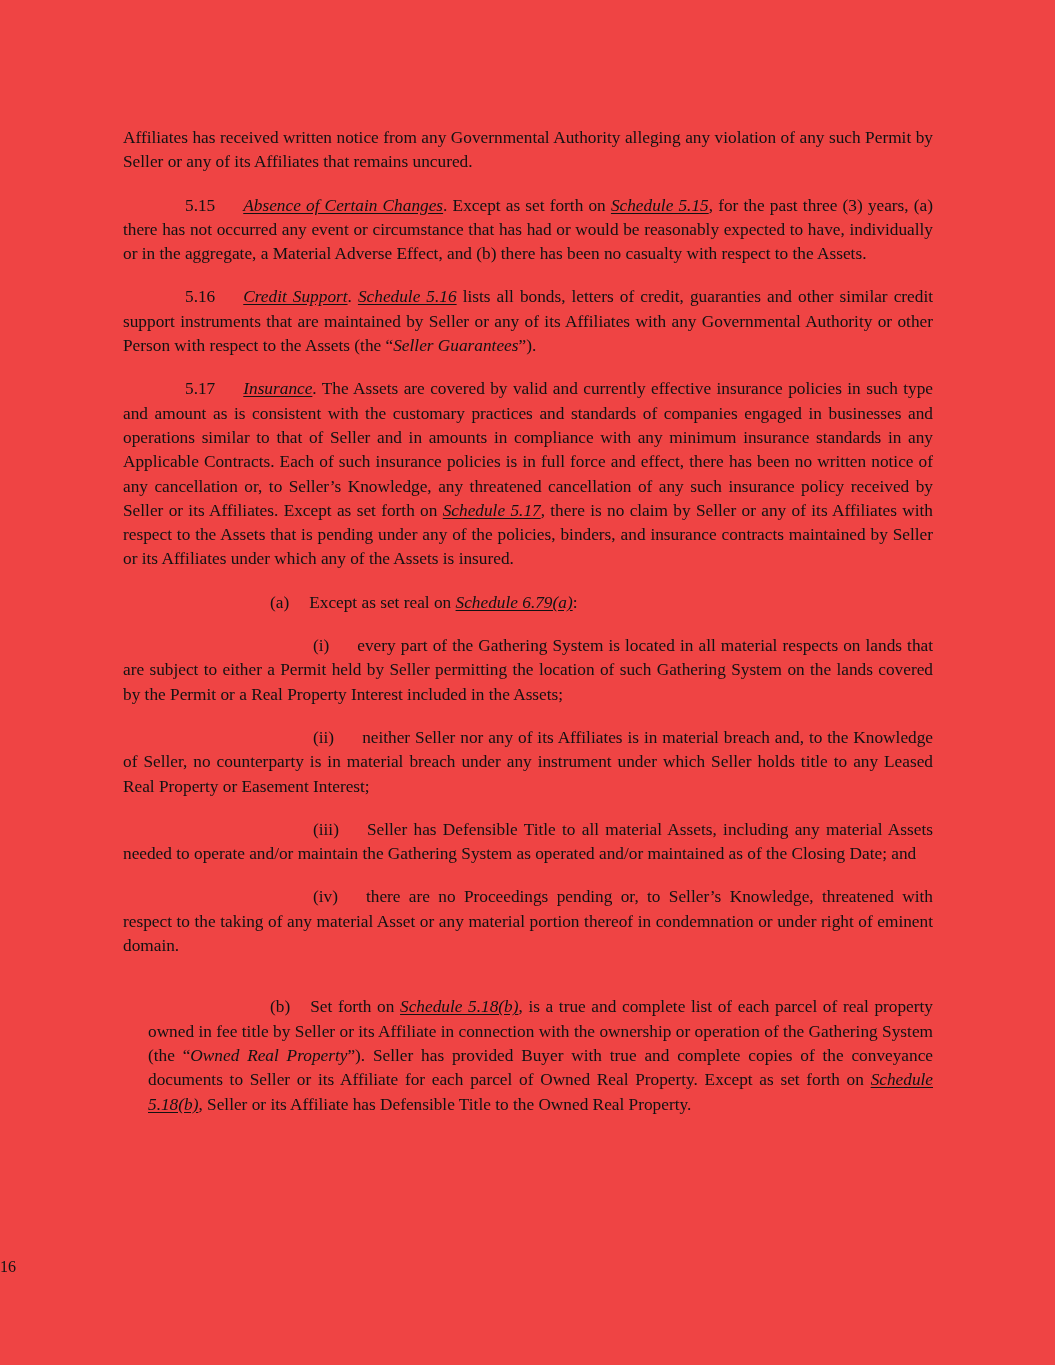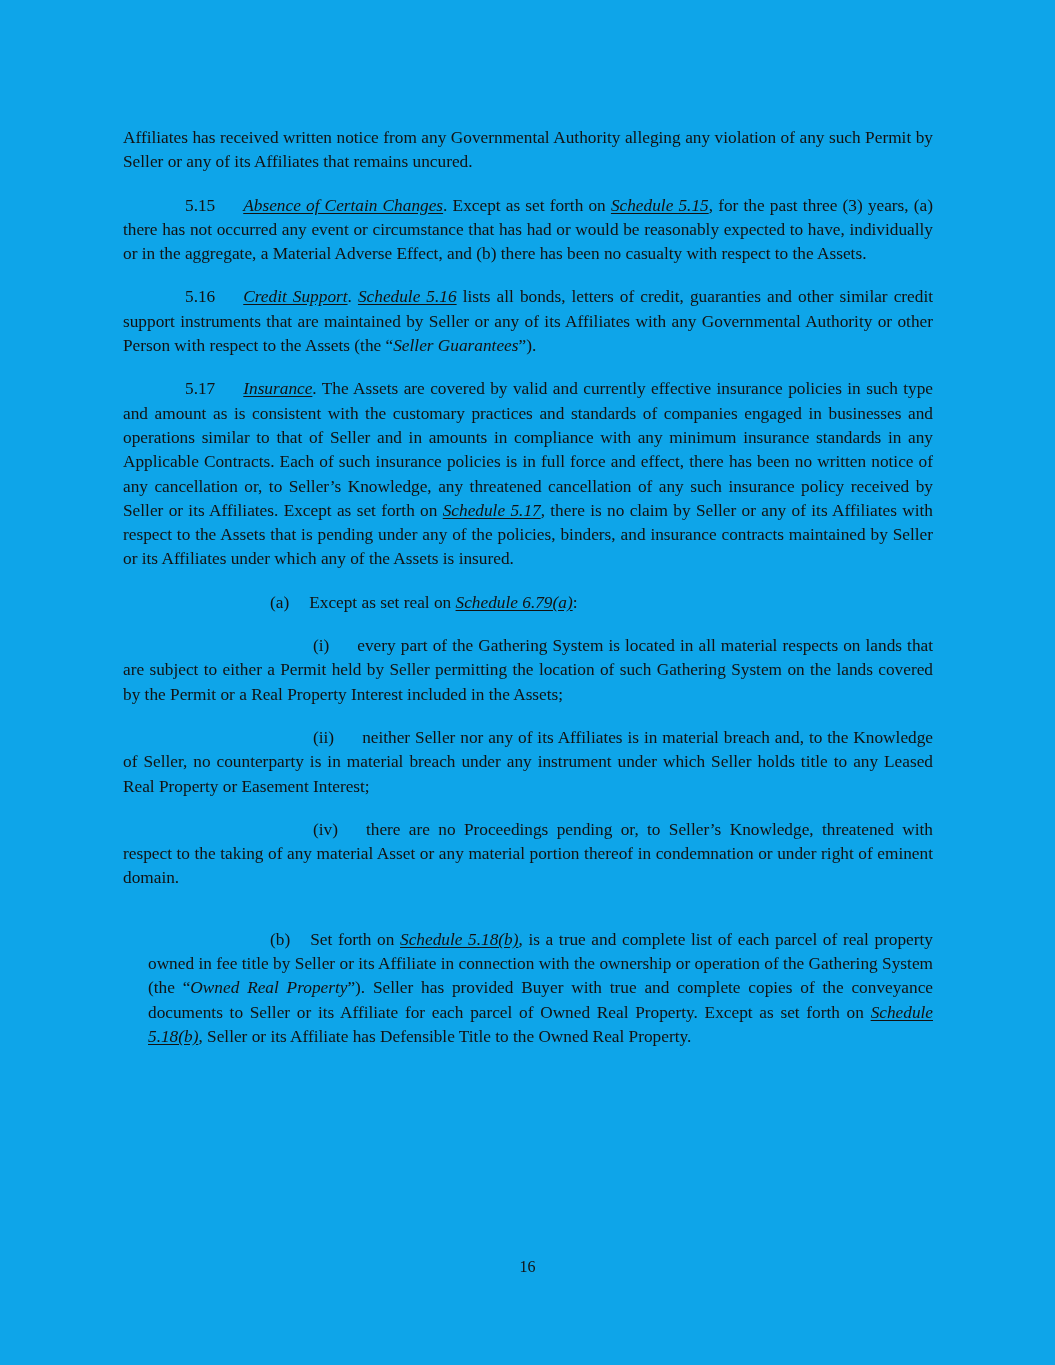--- a/index.html
+++ b/index.html
@@ -4,21 +4,21 @@
 <style>
   html, body {
     margin: 0;
     padding: 0;
     background: #ffffff;
   }
   .page {
     position: relative;
     width: 1055px;
     height: 1365px;
-    background: #0ea5e9;
+    background: #ef4444;
     color: #121212;
     font-family: "Liberation Serif", "DejaVu Serif", serif;
     overflow: hidden;
   }
   .content {
     position: absolute;
     left: 123px;
     top: 126px;
     width: 810px;
   }
@@ -36,35 +36,35 @@
   p.level-b { margin-left: 25px; text-indent: 122px; margin-top: 37px; }
   .u  { text-decoration: underline; text-underline-offset: 2px; font-style: italic; }
   .bi { font-weight: normal; font-style: italic; }
   .tab  { display: inline-block; width: 28px; }
   .tab2 { display: inline-block; width: 20px; }
   .page-number {
     position: absolute;
     left: 0;
     top: 1256px;
     width: 1055px;
-    text-align: center;
     font-size: 16px;
     line-height: 22px;
     color: #121212;
   }
 </style>
 </head>
 <body>
 
 <div class="page">
   <div class="content">
       <p class="body"><span>Affiliates has received written notice from any Governmental Authority alleging any violation of any such Permit by Seller or any of its Affiliates that remains uncured.</span></p>
       <p class="section"><span>5.15</span><span class="tab"></span><span class="u">Absence of Certain Changes</span><span>. Except as set forth on </span><span class="u">Schedule 5.15</span><span>, for the past three (3) years, (a) there has not occurred any event or circumstance that has had or would be reasonably expected to have, individually or in the aggregate, a Material Adverse Effect, and (b) there has been no casualty with respect to the Assets.</span></p>
       <p class="section"><span>5.16</span><span class="tab"></span><span class="u">Credit Support</span><span>. </span><span class="u">Schedule 5.16</span><span> lists all bonds, letters of credit, guaranties and other similar credit support instruments that are maintained by Seller or any of its Affiliates with any Governmental Authority or other Person with respect to the Assets (the “</span><span class="bi">Seller Guarantees</span><span>”).</span></p>
       <p class="section"><span>5.17</span><span class="tab"></span><span class="u">Insurance</span><span>. The Assets are covered by valid and currently effective insurance policies in such type and amount as is consistent with the customary practices and standards of companies engaged in businesses and operations similar to that of Seller and in amounts in compliance with any minimum insurance standards in any Applicable Contracts. Each of such insurance policies is in full force and effect, there has been no written notice of any cancellation or, to Seller’s Knowledge, any threatened cancellation of any such insurance policy received by Seller or its Affiliates. Except as set forth on </span><span class="u">Schedule 5.17</span><span>, there is no claim by Seller or any of its Affiliates with respect to the Assets that is pending under any of the policies, binders, and insurance contracts maintained by Seller or its Affiliates under which any of the Assets is insured.</span></p>
       <p class="level-a"><span>(a)</span><span class="tab2"></span><span>Except as set real on </span><span class="u">Schedule 6.79(a)</span><span>:</span></p>
       <p class="level-i"><span>(i)</span><span class="tab"></span><span>every part of the Gathering System is located in all material respects on lands that are subject to either a Permit held by Seller permitting the location of such Gathering System on the lands covered by the Permit or a Real Property Interest included in the Assets;</span></p>
       <p class="level-i"><span>(ii)</span><span class="tab"></span><span>neither Seller nor any of its Affiliates is in material breach and, to the Knowledge of Seller, no counterparty is in material breach under any instrument under which Seller holds title to any Leased Real Property or Easement Interest;</span></p>
+      <p class="level-i"><span>(iii)</span><span class="tab"></span><span>Seller has Defensible Title to all material Assets, including any material Assets needed to operate and/or maintain the Gathering System as operated and/or maintained as of the Closing Date; and</span></p>
       <p class="level-i"><span>(iv)</span><span class="tab"></span><span>there are no Proceedings pending or, to Seller’s Knowledge, threatened with respect to the taking of any material Asset or any material portion thereof in condemnation or under right of eminent domain.</span></p>
       <p class="level-b"><span>(b)</span><span class="tab2"></span><span>Set forth on </span><span class="u">Schedule 5.18(b)</span><span>, is a true and complete list of each parcel of real property owned in fee title by Seller or its Affiliate in connection with the ownership or operation of the Gathering System (the “</span><span class="bi">Owned Real Property</span><span>”). Seller has provided Buyer with true and complete copies of the conveyance documents to Seller or its Affiliate for each parcel of Owned Real Property. Except as set forth on </span><span class="u">Schedule 5.18(b)</span><span>, Seller or its Affiliate has Defensible Title to the Owned Real Property.</span></p>
     </div>
   <div class="page-number">16</div>
 </div>
 
 </body></html>

